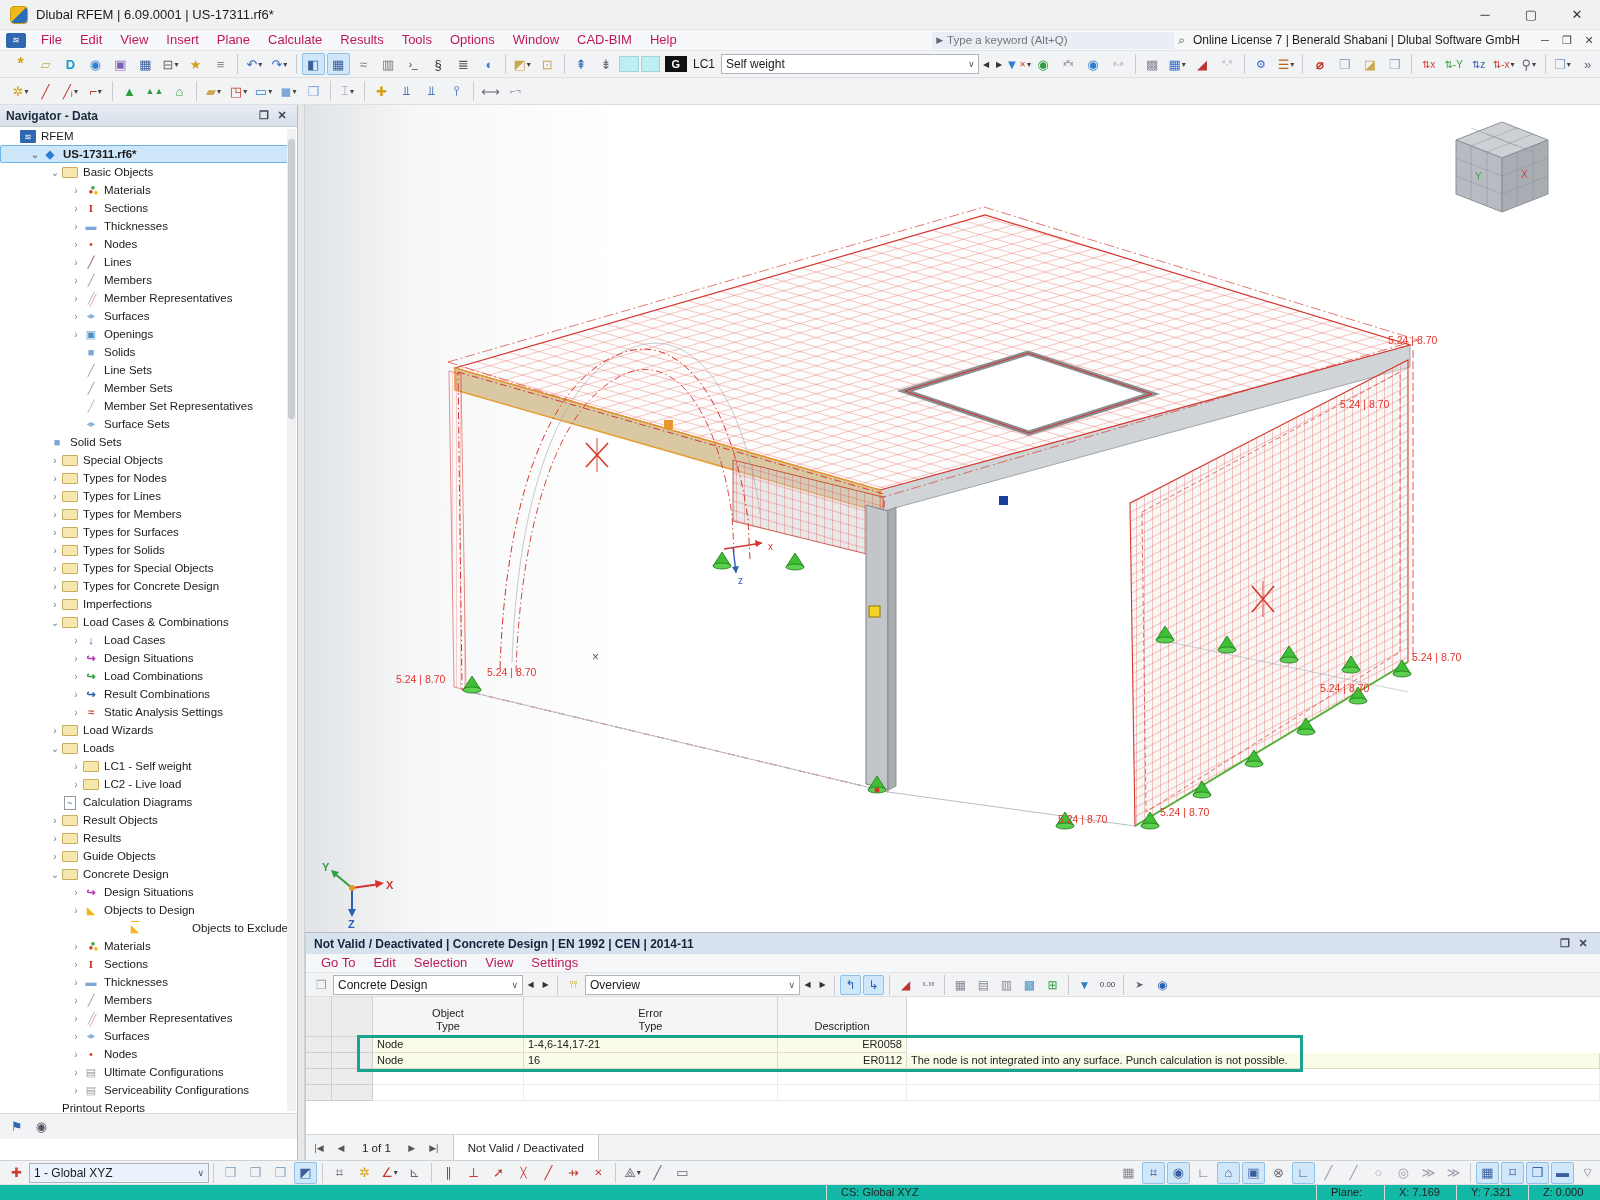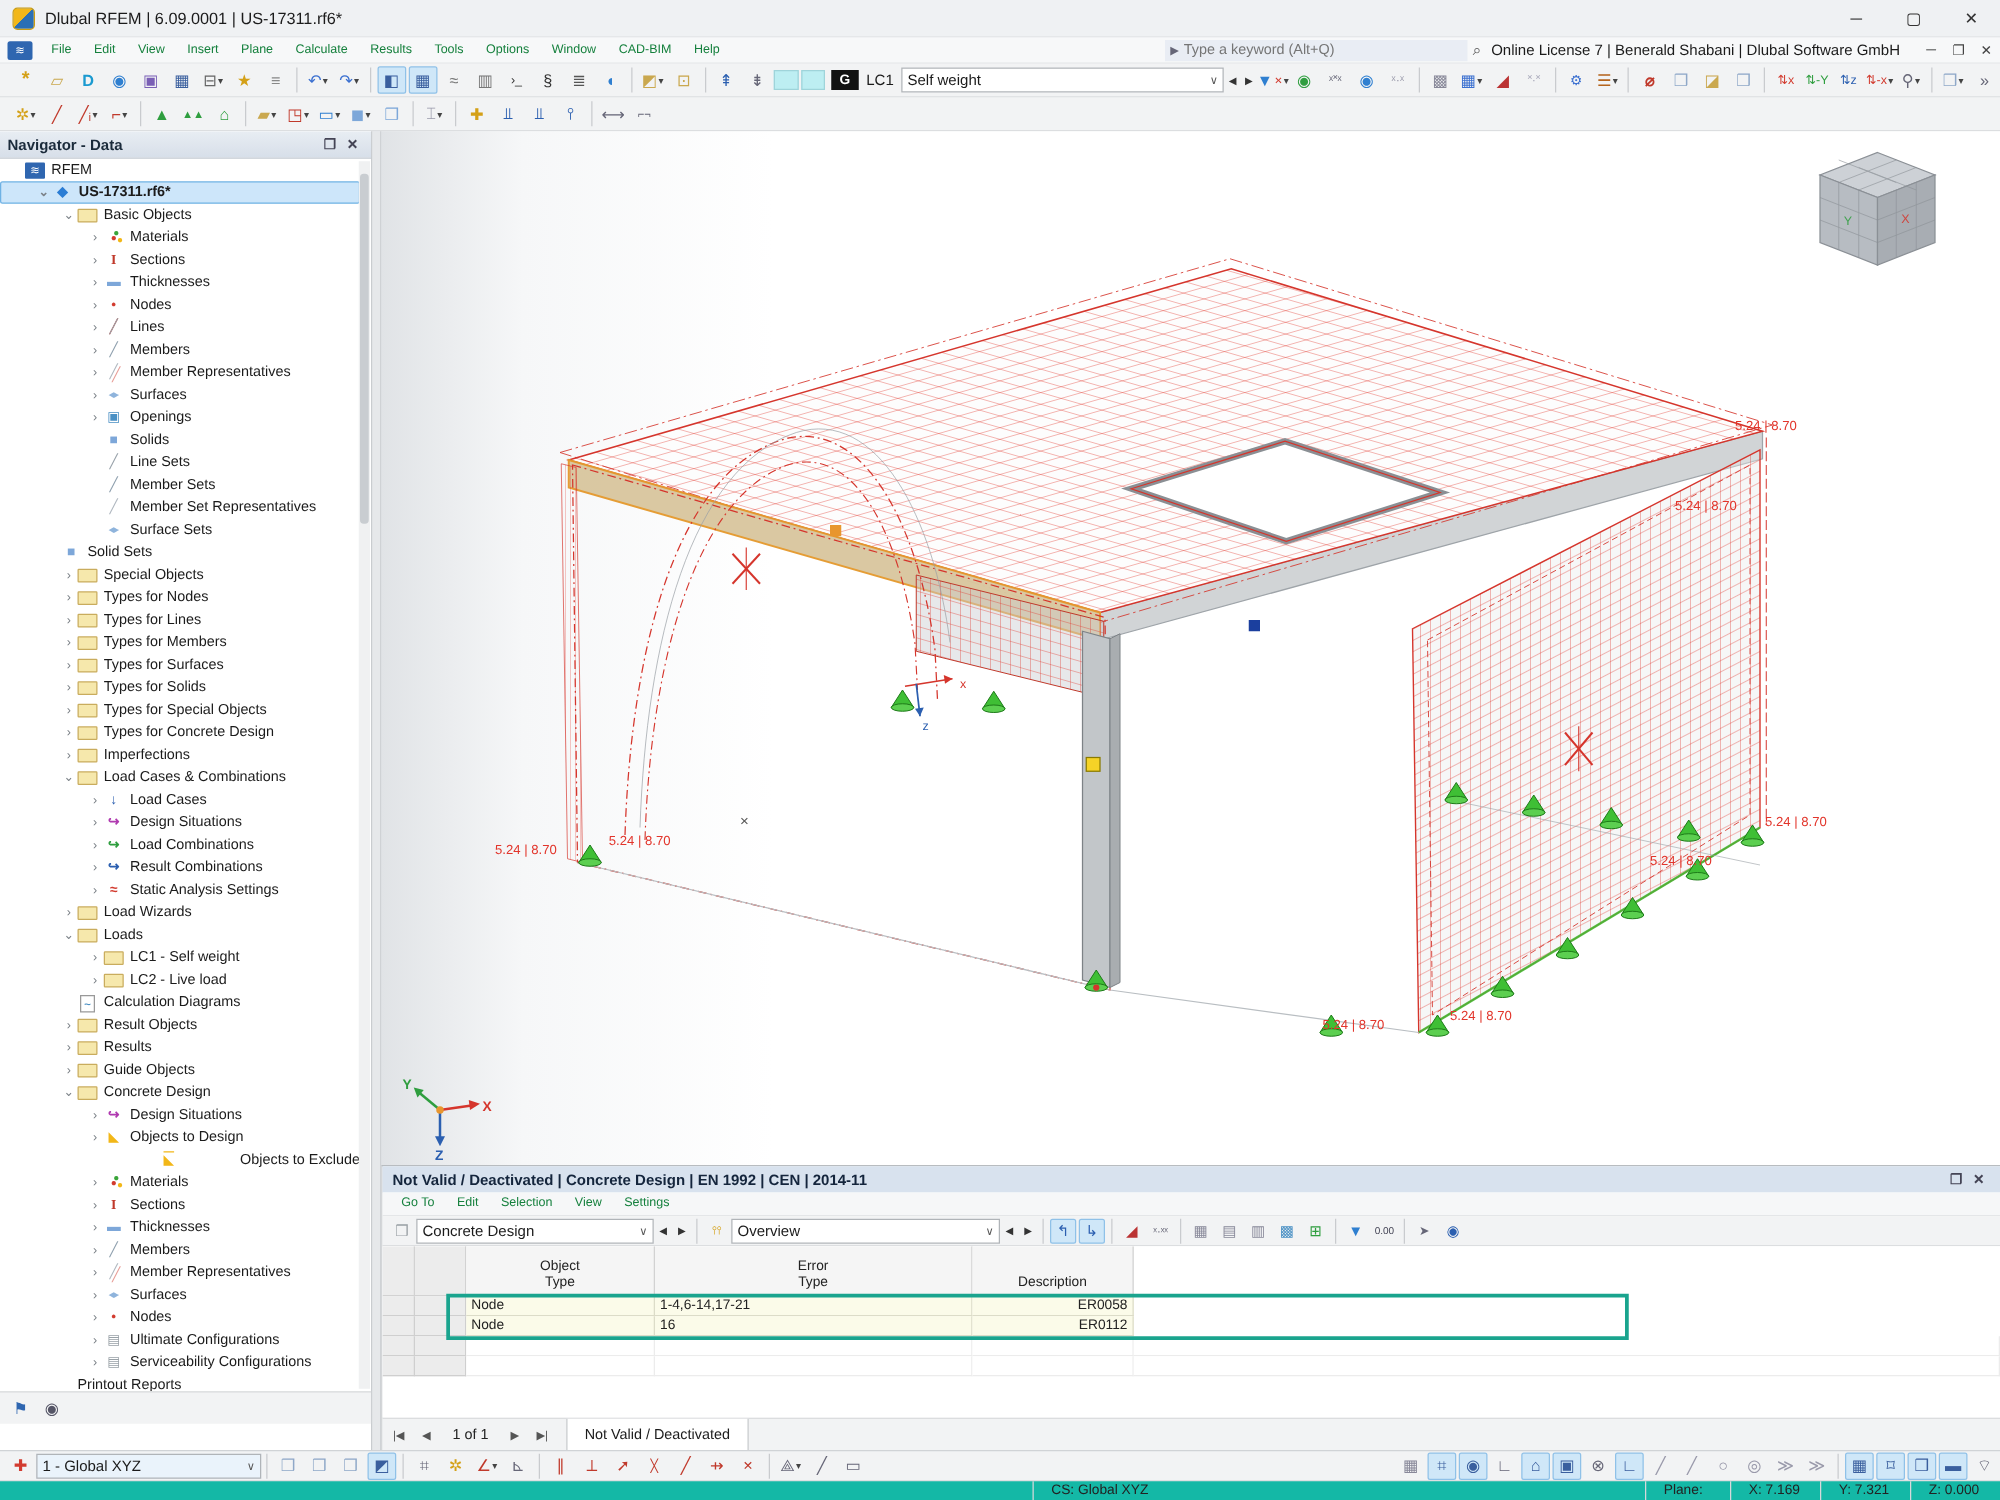--- a/index.html
+++ b/index.html
@@ -11,21 +11,21 @@
   
   #titlebar{left:0;top:0;width:1600px;height:30px;background:#eff1f3;border-bottom:1px solid #e2e4e6;display:flex;align-items:center}
   #appicon{width:18px;height:18px;margin:0 8px 0 10px;border-radius:4px;background:linear-gradient(135deg,#f2b718 0 48%,#2a6fb5 48% 100%);border:1px solid #c99c12}
   #apptitle{font-size:13px;color:#1b1b1b}
   .wctl{width:46px;height:29px;display:flex;align-items:center;justify-content:center;color:#333;font-size:13px}
   #titlebar .spacer{flex:1}
 
   
   #menubar{left:0;top:30px;width:1600px;height:21px;background:#f7f8f9;border-bottom:1px solid #e4e6e8;display:flex;align-items:center}
   #menulogo{width:20px;height:15px;margin:0 6px 0 6px;background:#2f66b0;border-radius:2px;color:#fff;font-size:9px;display:flex;align-items:center;justify-content:center}
-  .menu-item{padding:0 9px;height:20px;line-height:20px;font-size:10px;color:#15803d}
+  .menu-item{padding:0 9px;height:20px;line-height:20px;font-size:13px;color:#be185d}
   #menubar .spacer{flex:1}
   #searchwrap{width:242px;height:17px;background:#e9edf4;display:flex;align-items:center;margin-right:4px}
   #searchwrap .caret{color:#667;font-size:9px;margin:0 4px}
   #search{flex:1;border:none;background:transparent;font-family:"Liberation Sans",sans-serif;font-size:11.5px;color:#667;outline:none}
   #searchico{color:#555;font-size:12px;margin-right:8px}
   #license{font-size:12px;color:#1b1b1b;margin-right:14px}
   .mini-ctl{width:22px;height:18px;display:flex;align-items:center;justify-content:center;font-size:11px;color:#444}
 
   
   .toolbar{left:0;width:1600px;height:27px;background:#f2f3f4;border-bottom:1px solid #dcdee0;display:flex;align-items:center;padding-left:8px}
@@ -815,20 +815,21 @@
             <div class="gc g0">Node</div>
             <div class="gc g1">1-4,6-14,17-21</div>
             <div class="gc g2">ER0058</div>
           </div>
           <div class="grow gdata">
             <div class="gc gsel"></div>
             <div class="gc gsel2"></div>
             <div class="gc g0">Node</div>
             <div class="gc g1">16</div>
             <div class="gc g2">ER0112</div>
+            <div class="gc g3">The node is not integrated into any surface. Punch calculation is not possible.</div>
           </div>
           <div class="grow gempty">
             <div class="gc gsel"></div>
             <div class="gc gsel2"></div>
             <div class="gc g0"></div>
             <div class="gc g1"></div>
             <div class="gc g2"></div>
             <div class="gc g3"></div>
           </div>
           <div class="grow gempty">

